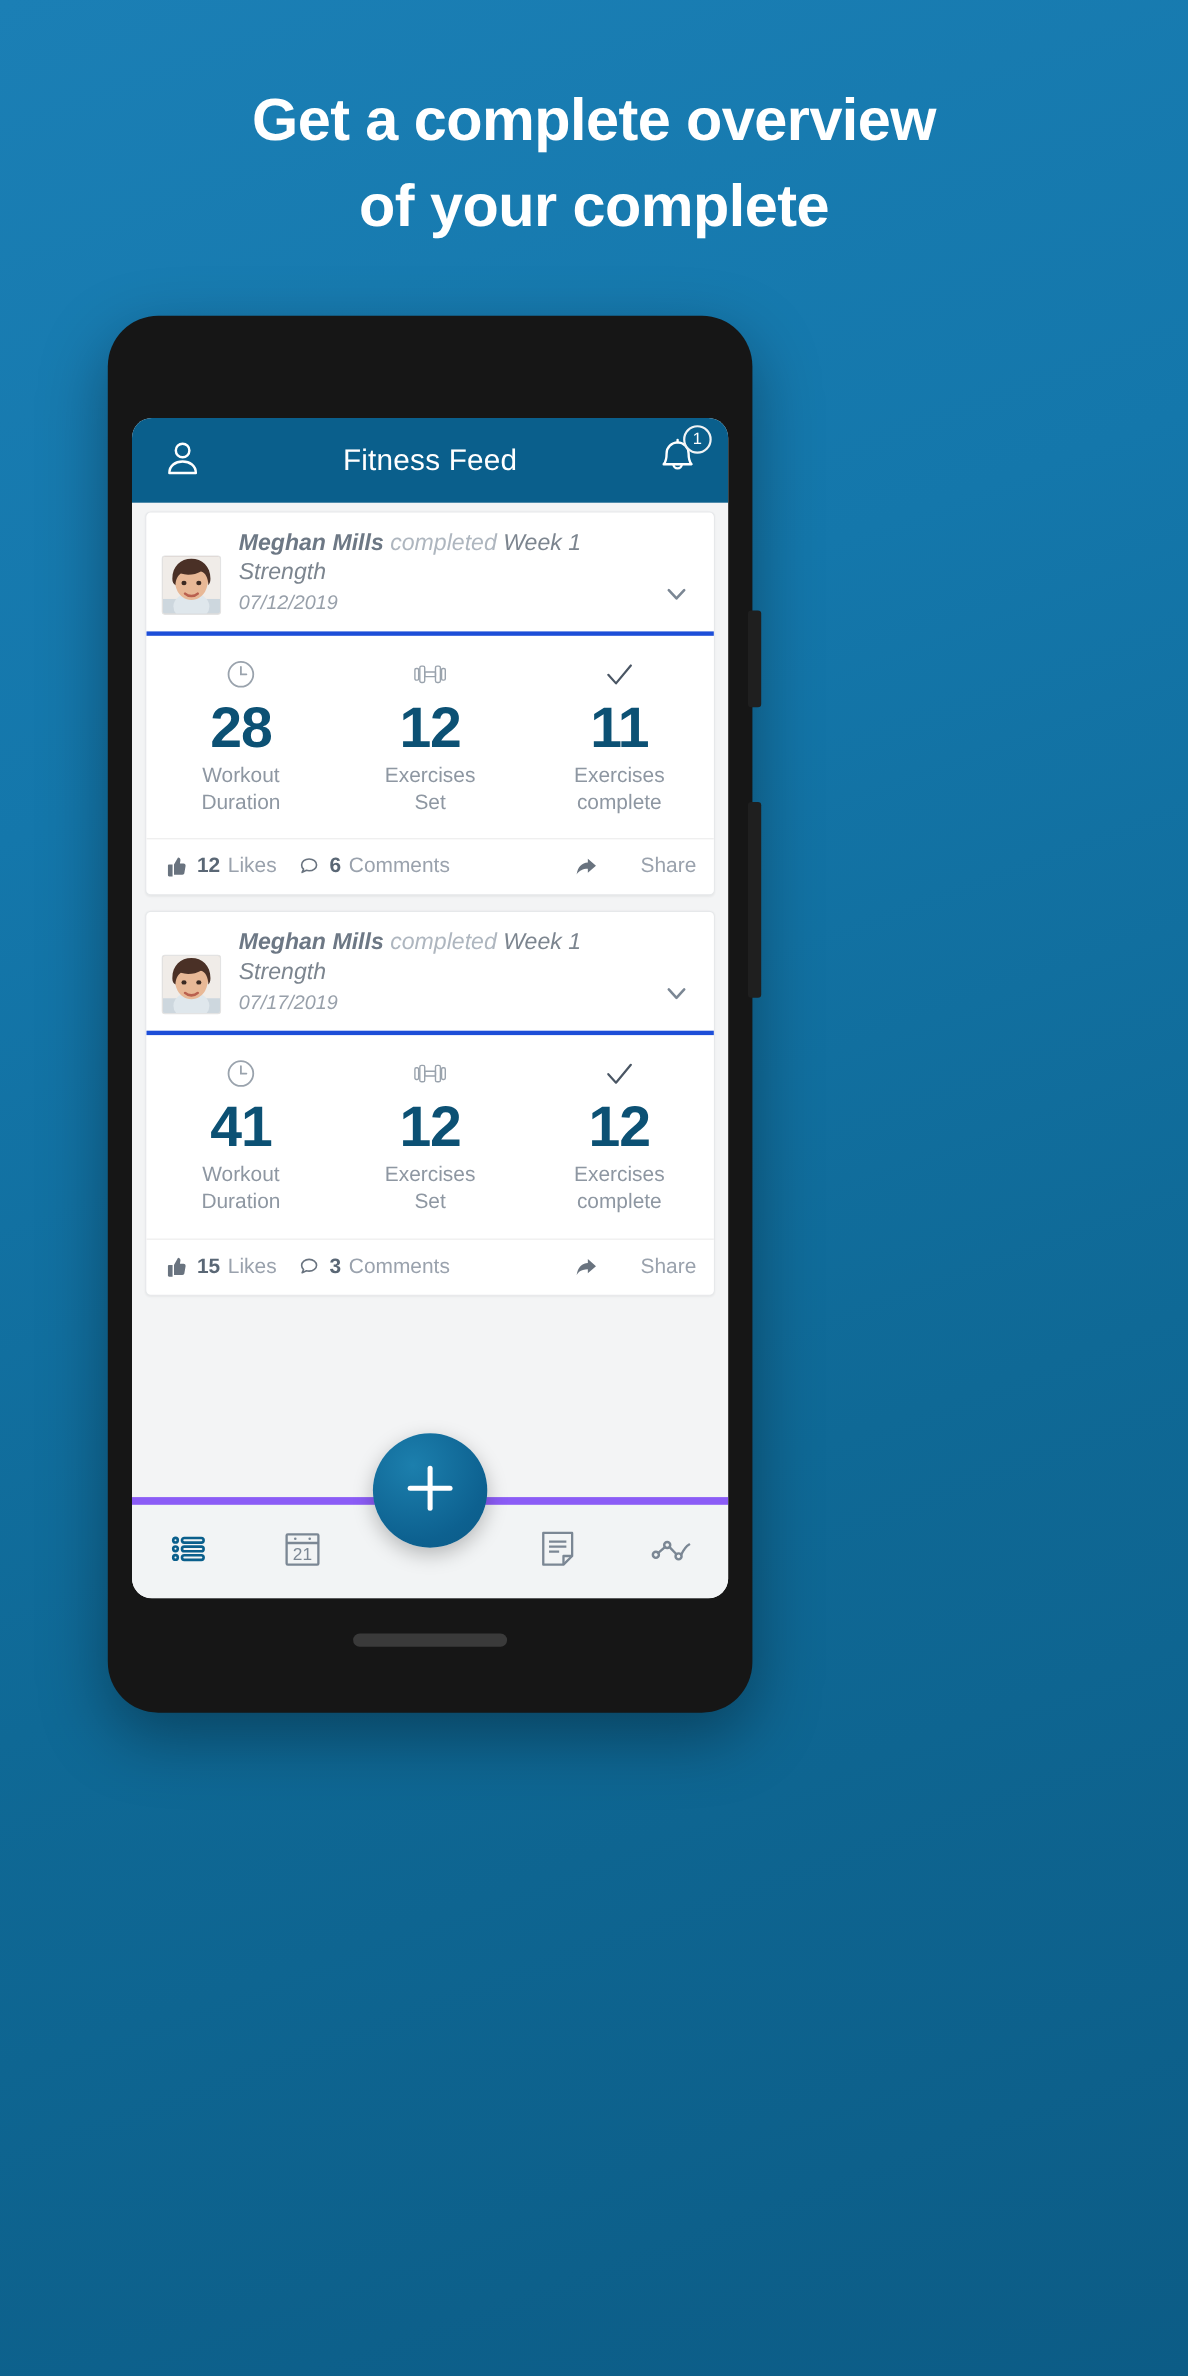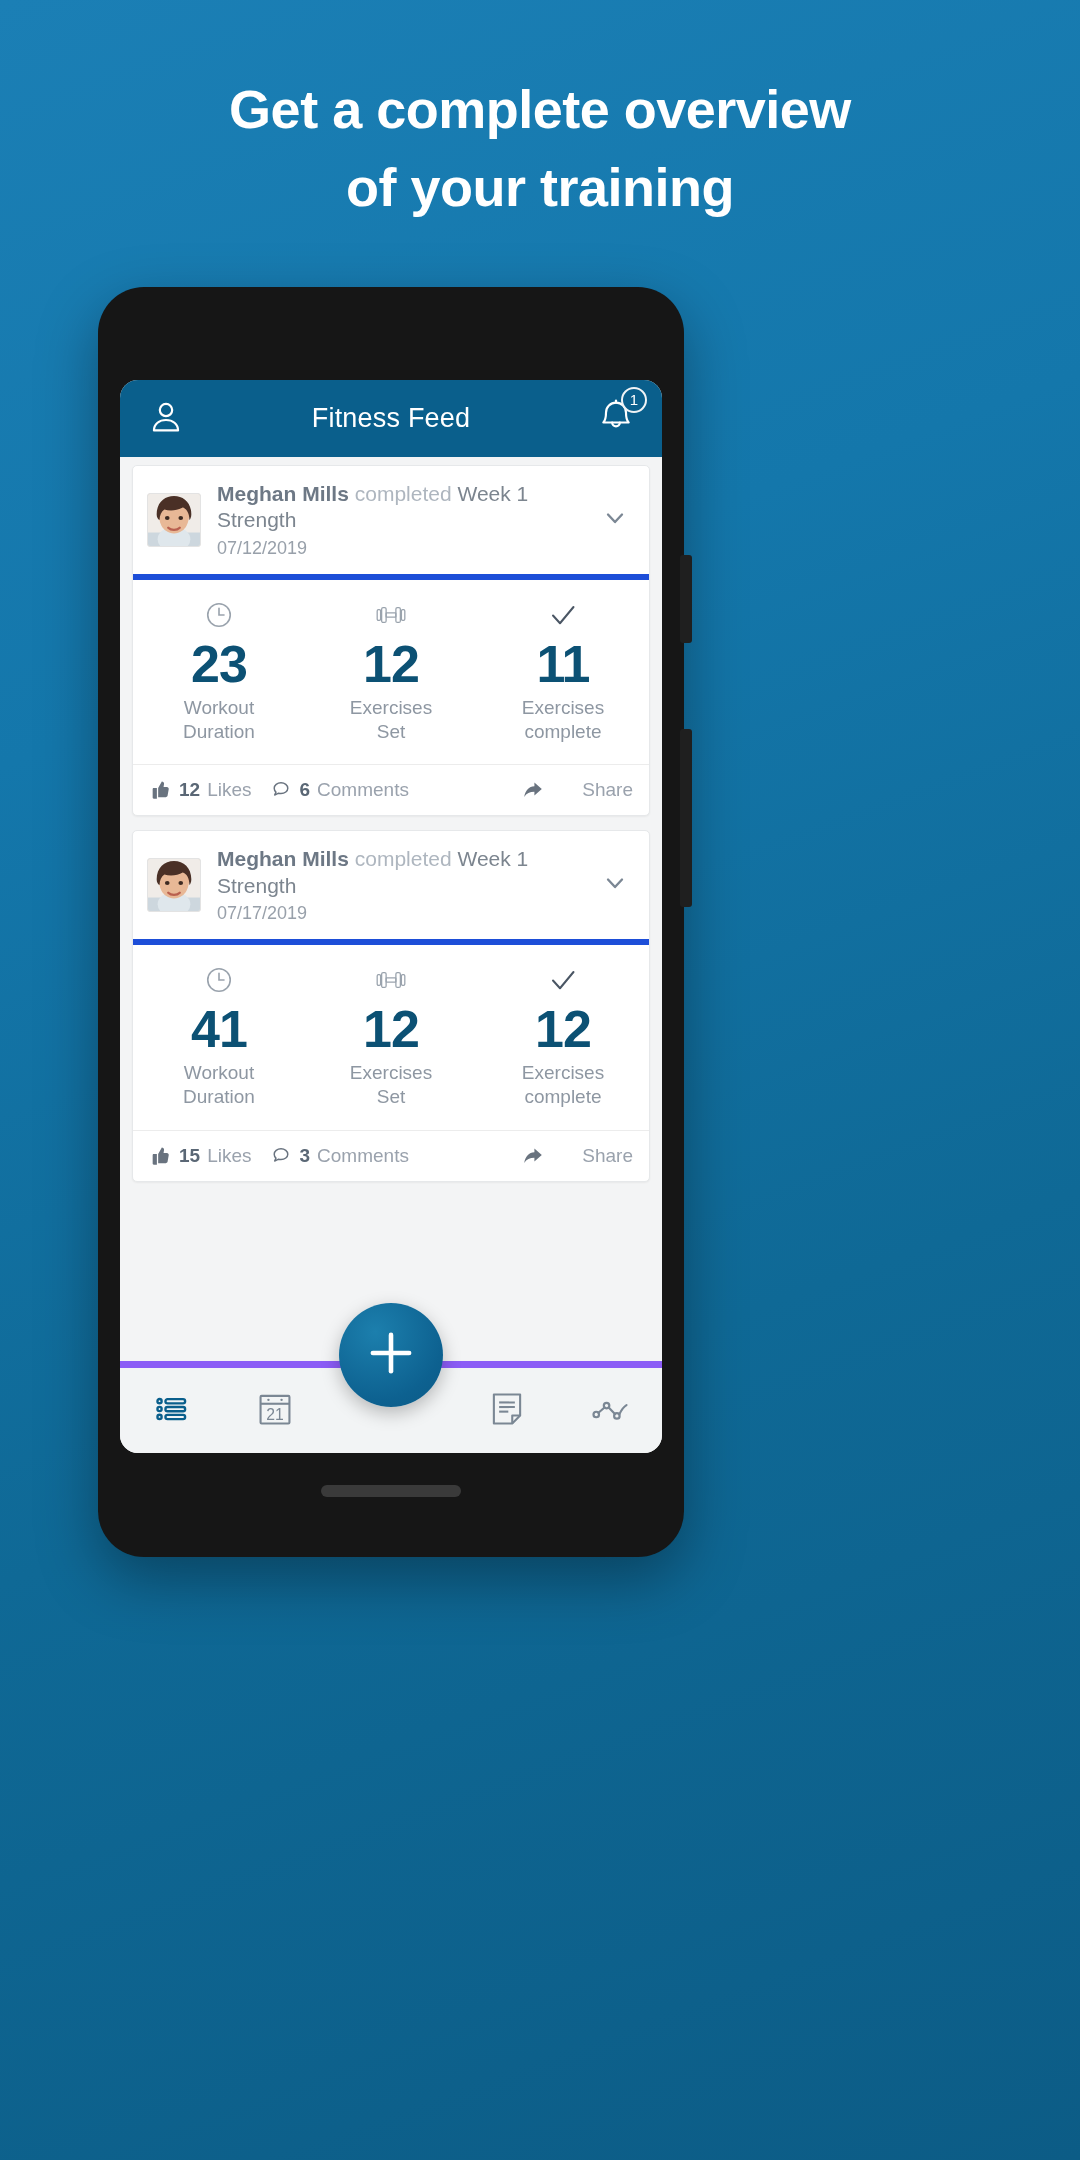--- a/index.html
+++ b/index.html
@@ -87,23 +87,24 @@
   .card {
     background:#ffffff;
     border:1px solid #e6e8ea;
     border-radius:5px;
     margin-bottom:14px;
     box-shadow:0 1px 2px rgba(0,0,0,0.05);
     overflow:hidden;
   }
 
   .card-head {
-    display:flex; align-items:center;
+    display:flex; align-items:flex-end;
     padding:15px 14px 15px 14px;
-    border-bottom:6px solid #1d4ed8;
+    border-bottom:4px solid #1d4ed8;
+    font-style:italic;
   }
   .avatar {
     width:54px; height:54px; border-radius:3px;
     background:#d9cfc7; flex:none; overflow:hidden;
     border:1px solid #e3e3e3; position:relative;
   }
   .avatar svg { display:block; width:100%; height:100%; }
   .head-text { flex:1; padding-left:16px; }
   .head-line1 { font-size:21px; line-height:1.25; color:#8a94a0; }
   .head-line1 .name { color:#6d7885; font-weight:bold; }
@@ -148,21 +149,21 @@
     background:radial-gradient(circle at 35% 28%, #1c7fad 0%, #0d6190 68%, #0b5a86 100%);
     box-shadow:0 6px 18px rgba(0,0,0,0.25);
     display:flex; align-items:center; justify-content:center;
   }
 </style>
 </head>
 <body>
 
 <div class="headline">
   <span class="l1">Get a complete overview</span>
-  <span class="l2">of your training</span>
+  <span class="l2">of your complete</span>
 </div>
 
 <div class="phone">
   <div class="phone-btn b1"></div>
   <div class="phone-btn b2"></div>
   <div class="cam-big"></div>
   <div class="cam-small"></div>
   <div class="speaker"></div>
   <div class="home-bar"></div>
 
@@ -220,21 +221,21 @@
         </div>
 
         <div class="stats">
           <div class="stat">
             <div class="stat-ico">
               <svg width="30" height="30" viewBox="0 0 24 24" fill="none" stroke="#9aa3ad" stroke-width="1.3" stroke-linecap="round">
                   <circle cx="12" cy="12" r="9"></circle>
                   <polyline points="12 6.6 12 12 16 12"></polyline>
                 </svg>
             </div>
-            <div class="stat-num">23</div>
+            <div class="stat-num">28</div>
             <div class="stat-lbl">
               <span>Workout</span><br>
               <span>Duration</span>
             </div>
           </div>
           <div class="stat">
             <div class="stat-ico">
               <svg width="34" height="34" viewBox="0 0 32 32" fill="none" stroke="#9aa3ad" stroke-width="1.2" stroke-linejoin="round">
                 <rect x="3" y="11" width="3.2" height="10" rx="1.2"></rect>
                 <rect x="7.2" y="9" width="4.2" height="14" rx="1.4"></rect>

